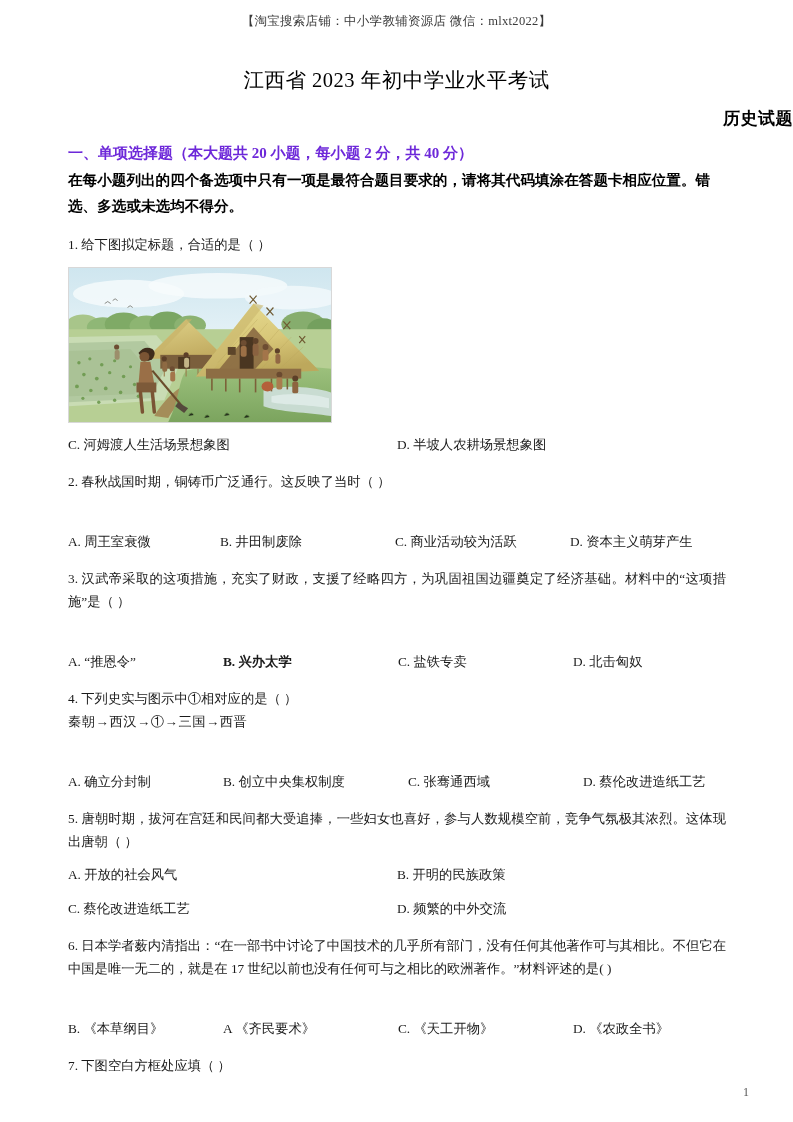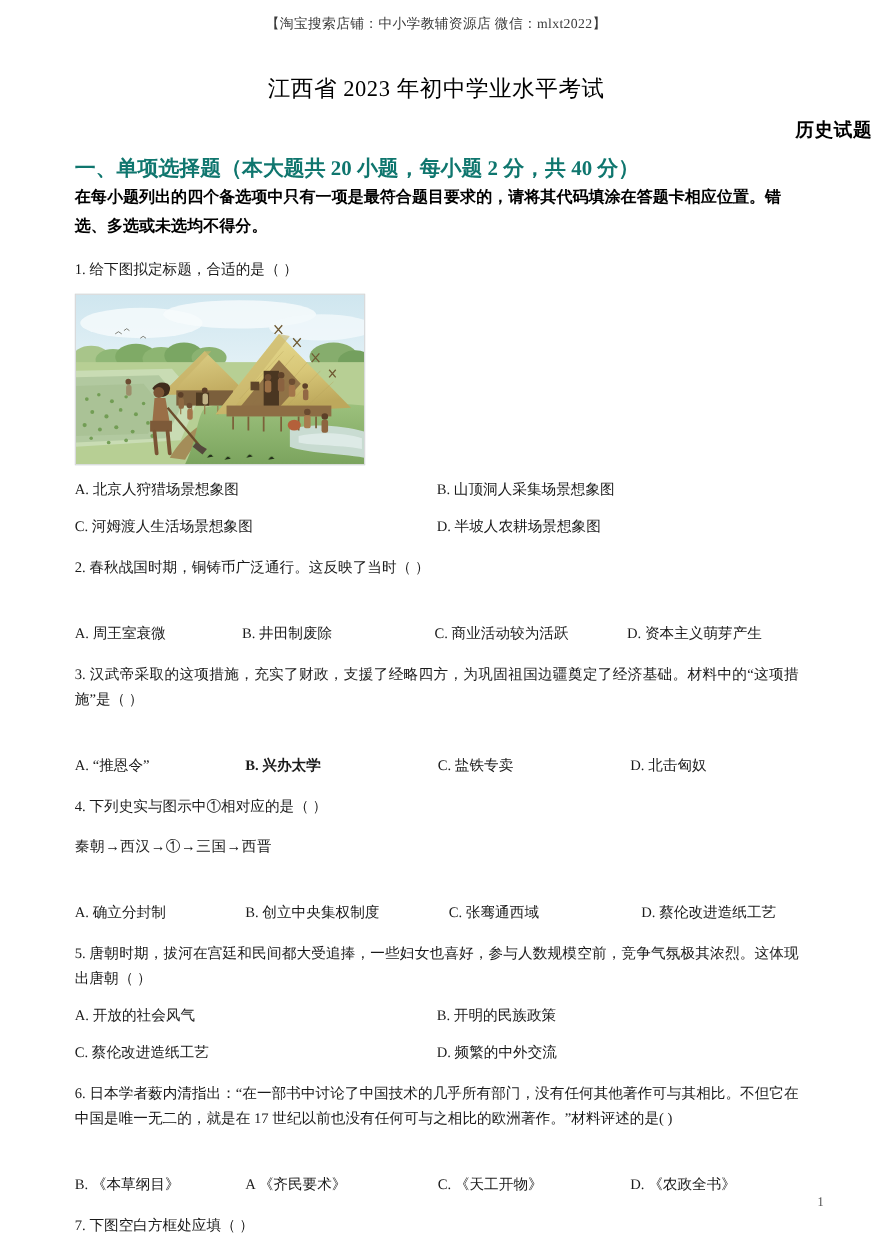--- a/index.html
+++ b/index.html
@@ -63,24 +63,24 @@
 
   
   .content {
     position: absolute;
     left: 68px;
     top: 141px;
     width: 658px;
   }
 
   .section-head {
-    font-size: 19px;
+    font-size: 15px;
     font-weight: bold;
     line-height: 25px;
-    color: #0f766e;
+    color: #6d28d9;
   }
   .section-instr {
     font-size: 14.6px;
     font-weight: bold;
     line-height: 26px;
     color: #000;
     margin-top: 1px;
   }
 
   .q {
@@ -128,21 +128,21 @@
   .w-q4 .opt:nth-child(4) { width: auto; }
 
   .w-q6 .opt:nth-child(1) { width: 155px; }
   .w-q6 .opt:nth-child(2) { width: 175px; }
   .w-q6 .opt:nth-child(3) { width: 175px; }
   .w-q6 .opt:nth-child(4) { width: auto; }
 
   .flow {
     font-size: 13.3px;
     line-height: 23px;
-    margin-top: 14px;
+    margin-top: 0;
     letter-spacing: 0.5px;
   }
 
   
   .figure-wrap {
     margin-top: 11px;
     width: 264px;
     height: 156px;
     position: relative;
     border: 1px solid #d8d8d8;
@@ -354,24 +354,20 @@
           <g stroke="#6d9a4e" stroke-width="0.8" opacity="0.7">
             <path d="M120 150 q3 -6 6 -1"></path>
             <path d="M136 152 q3 -6 6 -1"></path>
             <path d="M156 150 q3 -6 6 -1"></path>
             <path d="M176 152 q3 -6 6 -1"></path>
           </g>
         </svg>
       </div>
 
       <div class="opts two-col">
-        <div class="opt">A. 北京人狩猎场景想象图</div>
-        <div class="opt">B. 山顶洞人采集场景想象图</div>
-      </div>
-      <div class="opts two-col">
         <div class="opt">C. 河姆渡人生活场景想象图</div>
         <div class="opt">D. 半坡人农耕场景想象图</div>
       </div>
     </div>
 
     <div class="q">
       <div class="q-stem">
         <span>2.</span>
         <span>春秋战国时期，铜铸币广泛通行。这反映了当时（        ）</span>
       </div>

